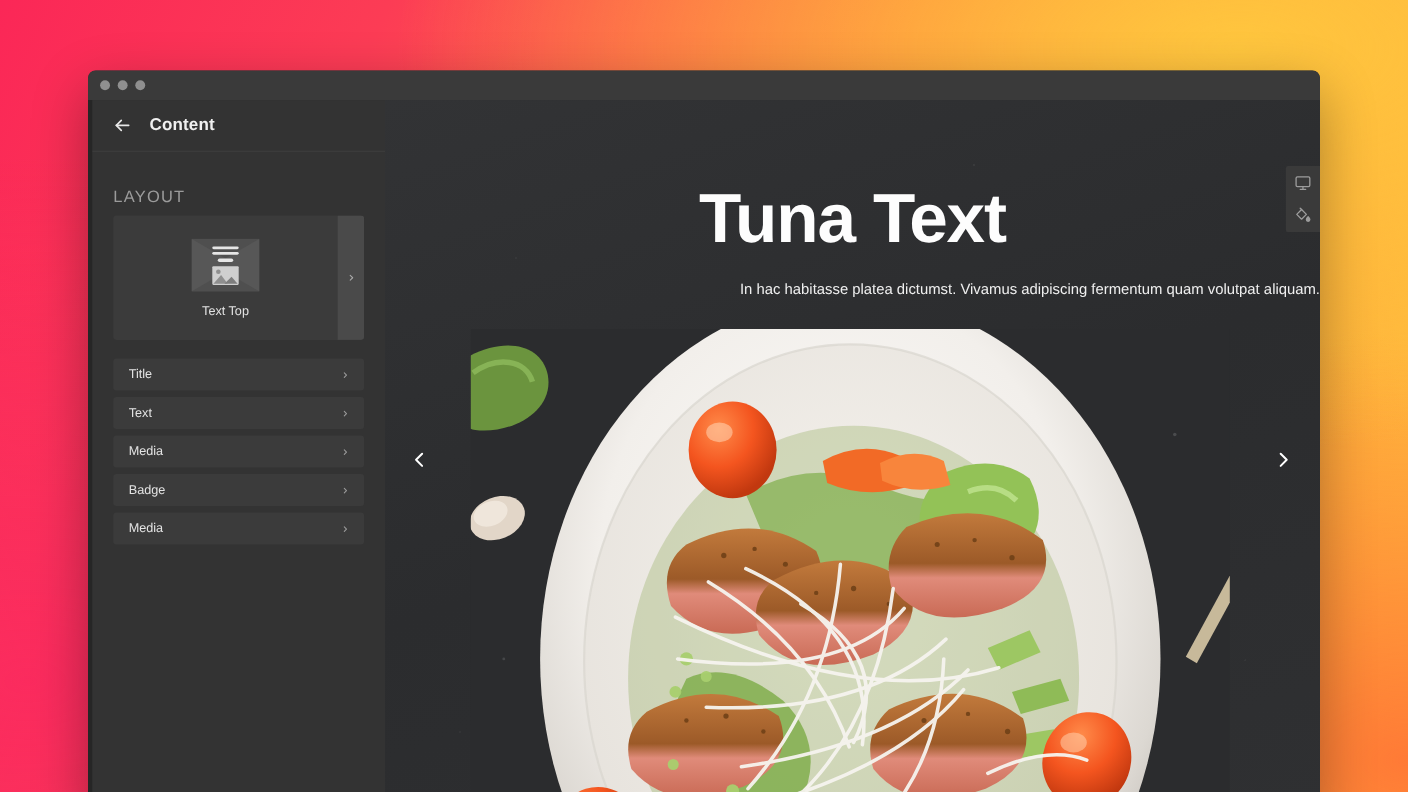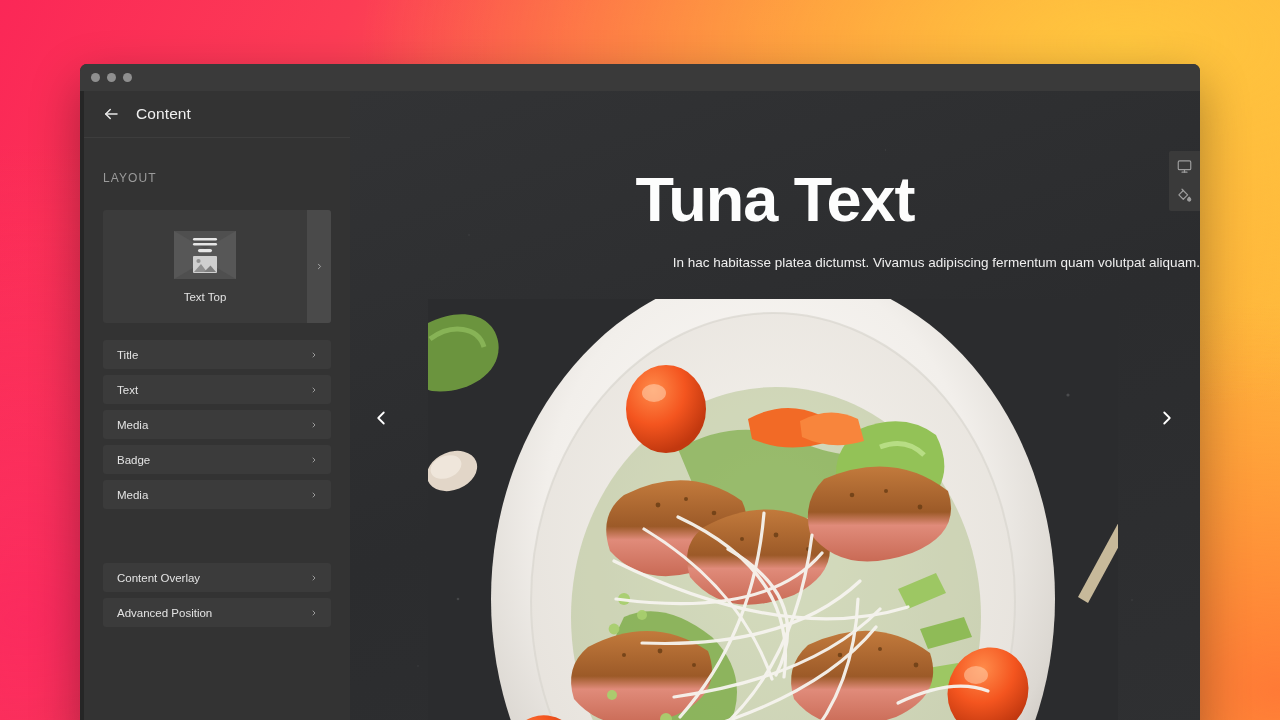--- a/index.html
+++ b/index.html
@@ -28,26 +28,26 @@
 
   
   .body-row{ display:flex; height:653px; }
   .edge-strip{ width:4px; background:#262626; flex:0 0 4px; }
   .sidebar{ width:266px; background:#333333; display:flex; flex-direction:column; }
   .sb-header{
     height:47px; display:flex; align-items:center; gap:16px; padding-left:18px;
     border-bottom:1px solid #3d3d3d; flex:0 0 47px;
   }
   .back-arrow{ width:18px; height:18px; color:#e8e8e8; display:block; }
-  .sb-title{ font-size:15.5px; color:#f0f0f0; letter-spacing:.1px; }
+  .sb-title{ font-size:15.5px; color:#f0f0f0; letter-spacing:.1px;font-weight:bold; }
 
   .sb-scroll{ flex:1; padding:0 19px; overflow:hidden; }
   .section-label{
-    font-size:12px; letter-spacing:1.1px; color:#9b9b9b;
-    margin-top:33px; margin-bottom:25px; text-transform:uppercase;
+    font-size:15px; letter-spacing:1.1px; color:#9b9b9b;
+    margin-top:33px; margin-bottom:8px; text-transform:uppercase;
   }
 
   
   .layout-card{
     position:relative; height:113px; background:#3b3b3b; border-radius:3px;
     display:flex; overflow:hidden;
   }
   .layout-main{
     flex:1; display:flex; flex-direction:column; align-items:center;
     justify-content:center; gap:12px;
@@ -190,34 +190,20 @@
             </svg>
           </div>
           <div class="row">
             <span class="row-label">Media</span>
             <svg class="row-chev" viewBox="0 0 24 24" fill="none" stroke="currentColor" stroke-width="3" stroke-linecap="round" stroke-linejoin="round">
               <polyline points="9 18 15 12 9 6"></polyline>
             </svg>
           </div>
         </div>
 
-        <div class="rows second">
-          <div class="row">
-            <span class="row-label">Content Overlay</span>
-            <svg class="row-chev" viewBox="0 0 24 24" fill="none" stroke="currentColor" stroke-width="3" stroke-linecap="round" stroke-linejoin="round">
-              <polyline points="9 18 15 12 9 6"></polyline>
-            </svg>
-          </div>
-          <div class="row">
-            <span class="row-label">Advanced Position</span>
-            <svg class="row-chev" viewBox="0 0 24 24" fill="none" stroke="currentColor" stroke-width="3" stroke-linecap="round" stroke-linejoin="round">
-              <polyline points="9 18 15 12 9 6"></polyline>
-            </svg>
-          </div>
-        </div>
 
       </div>
     </aside>
 
     <section class="preview">
       <div class="grain"></div>
 
       <div class="hero-title">Tuna Text</div>
       <div class="hero-sub">In hac habitasse platea dictumst. Vivamus adipiscing fermentum quam volutpat aliquam.</div>
 

